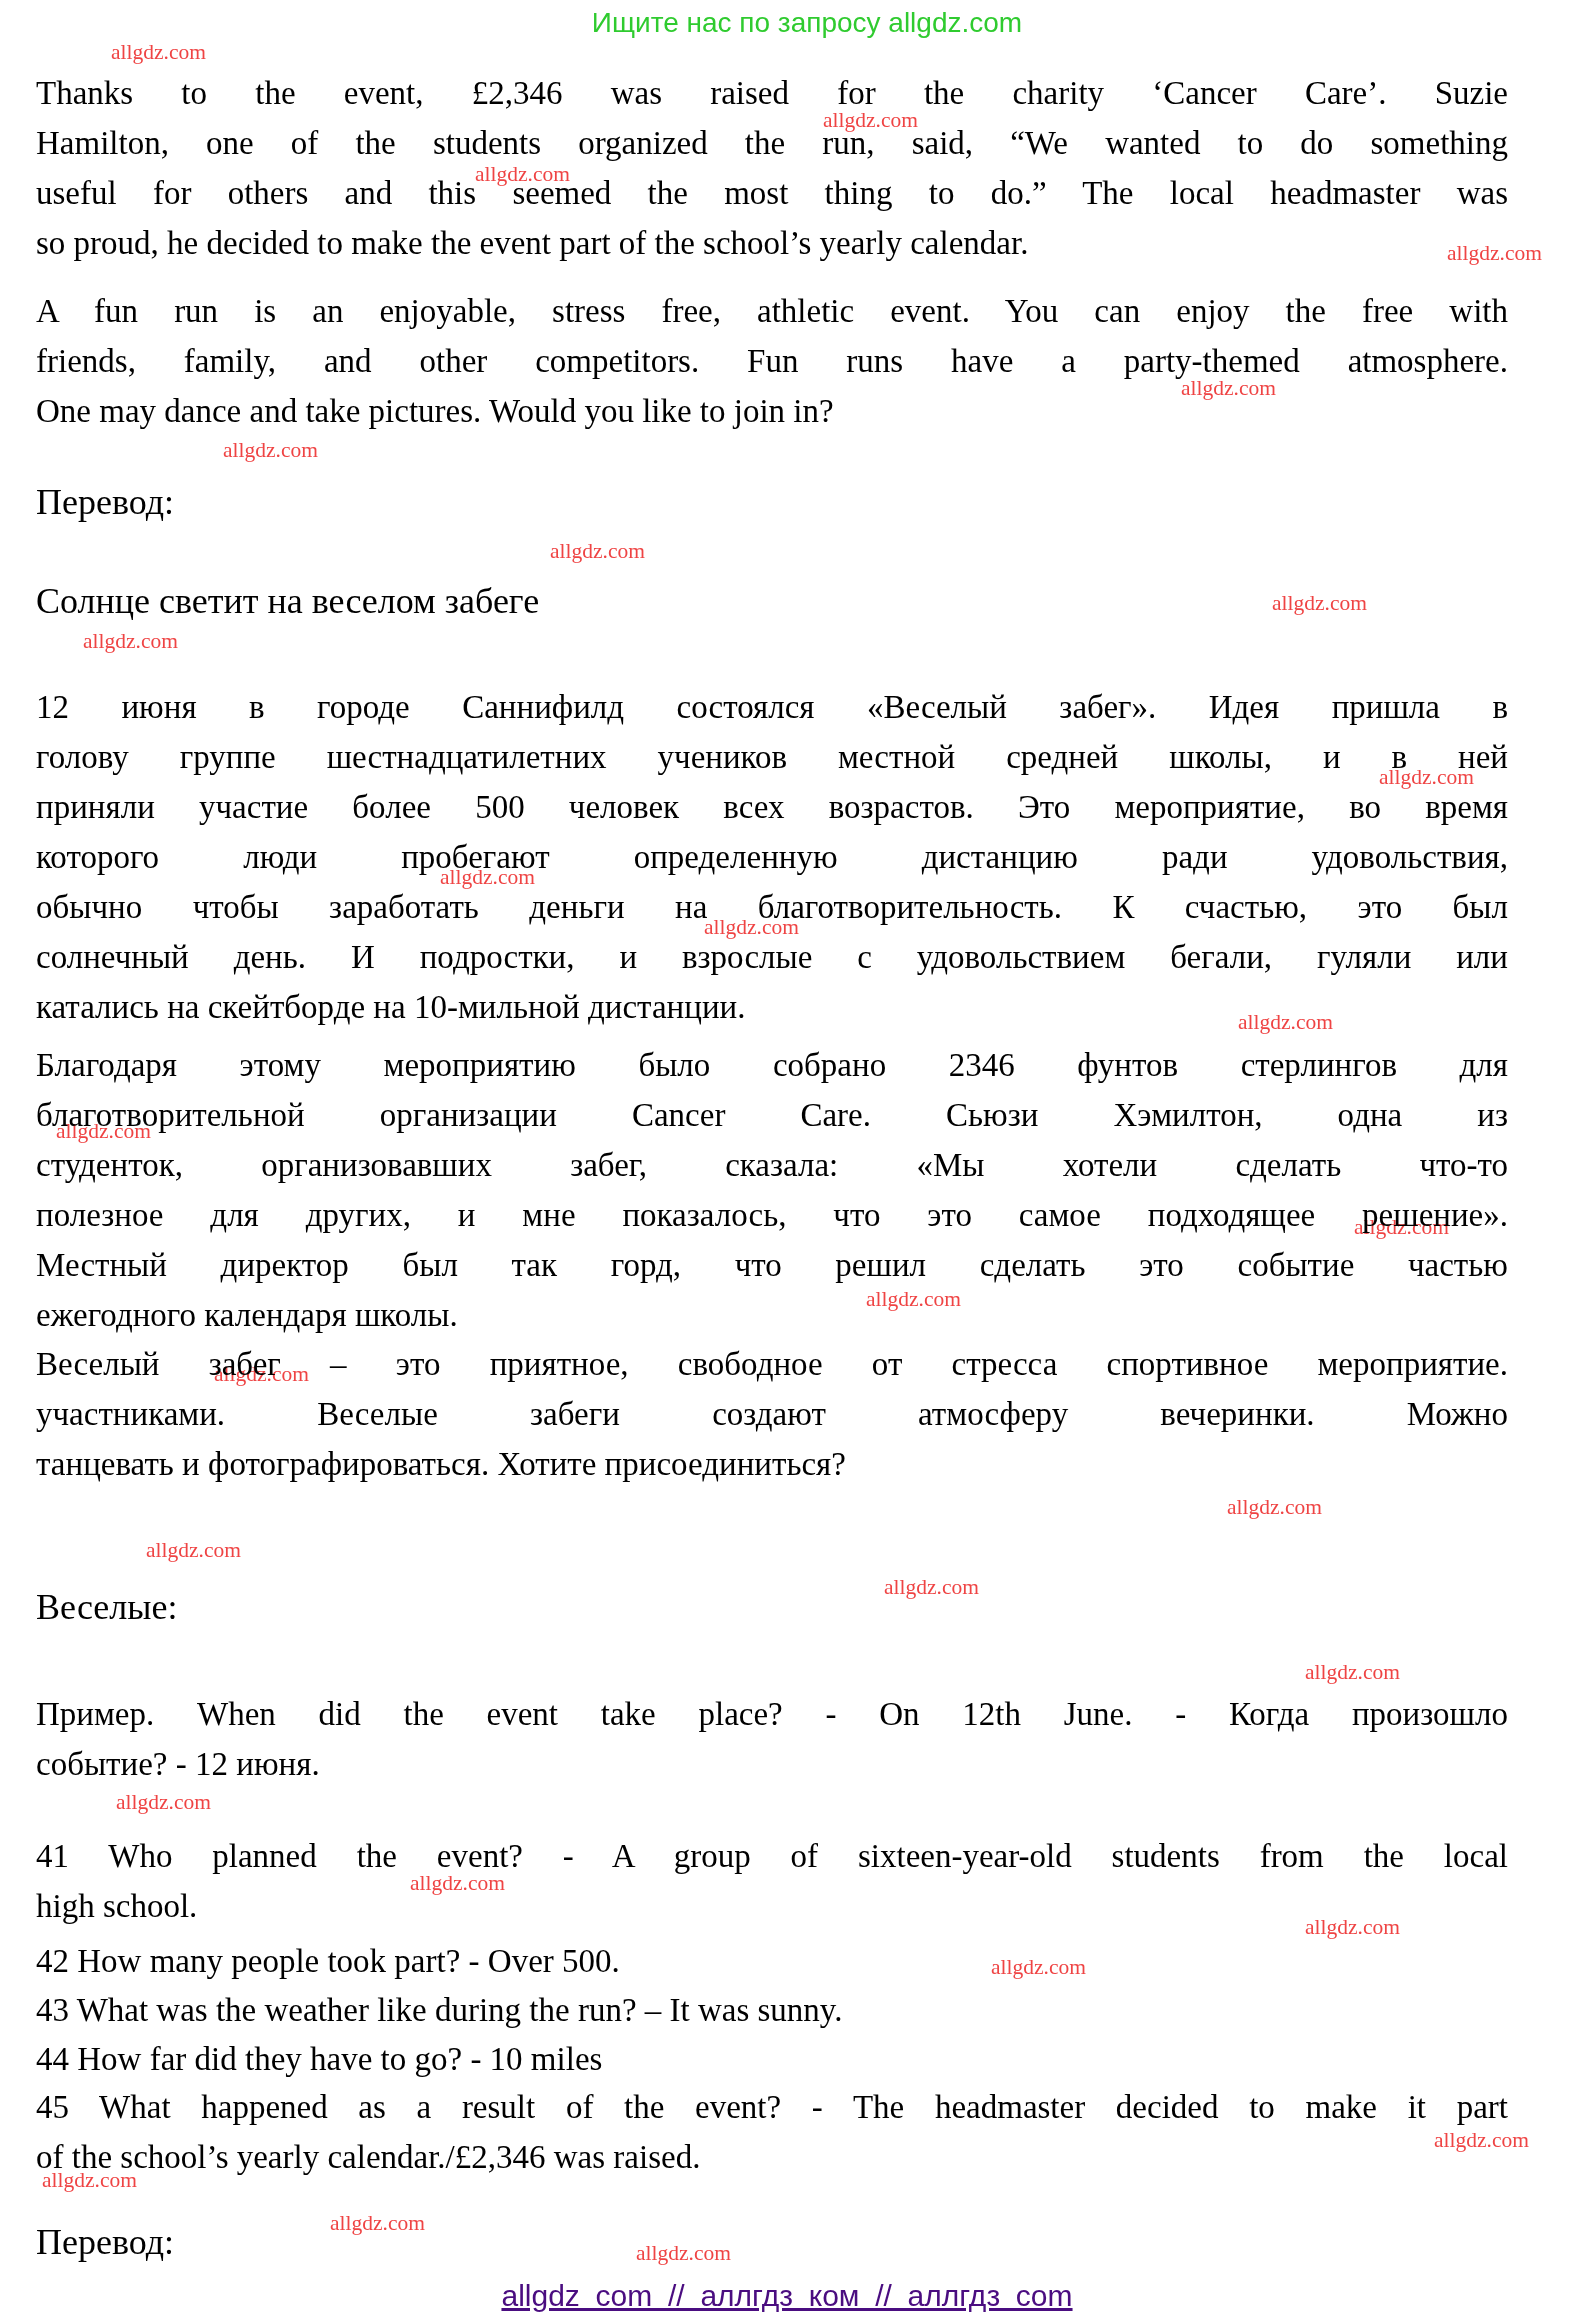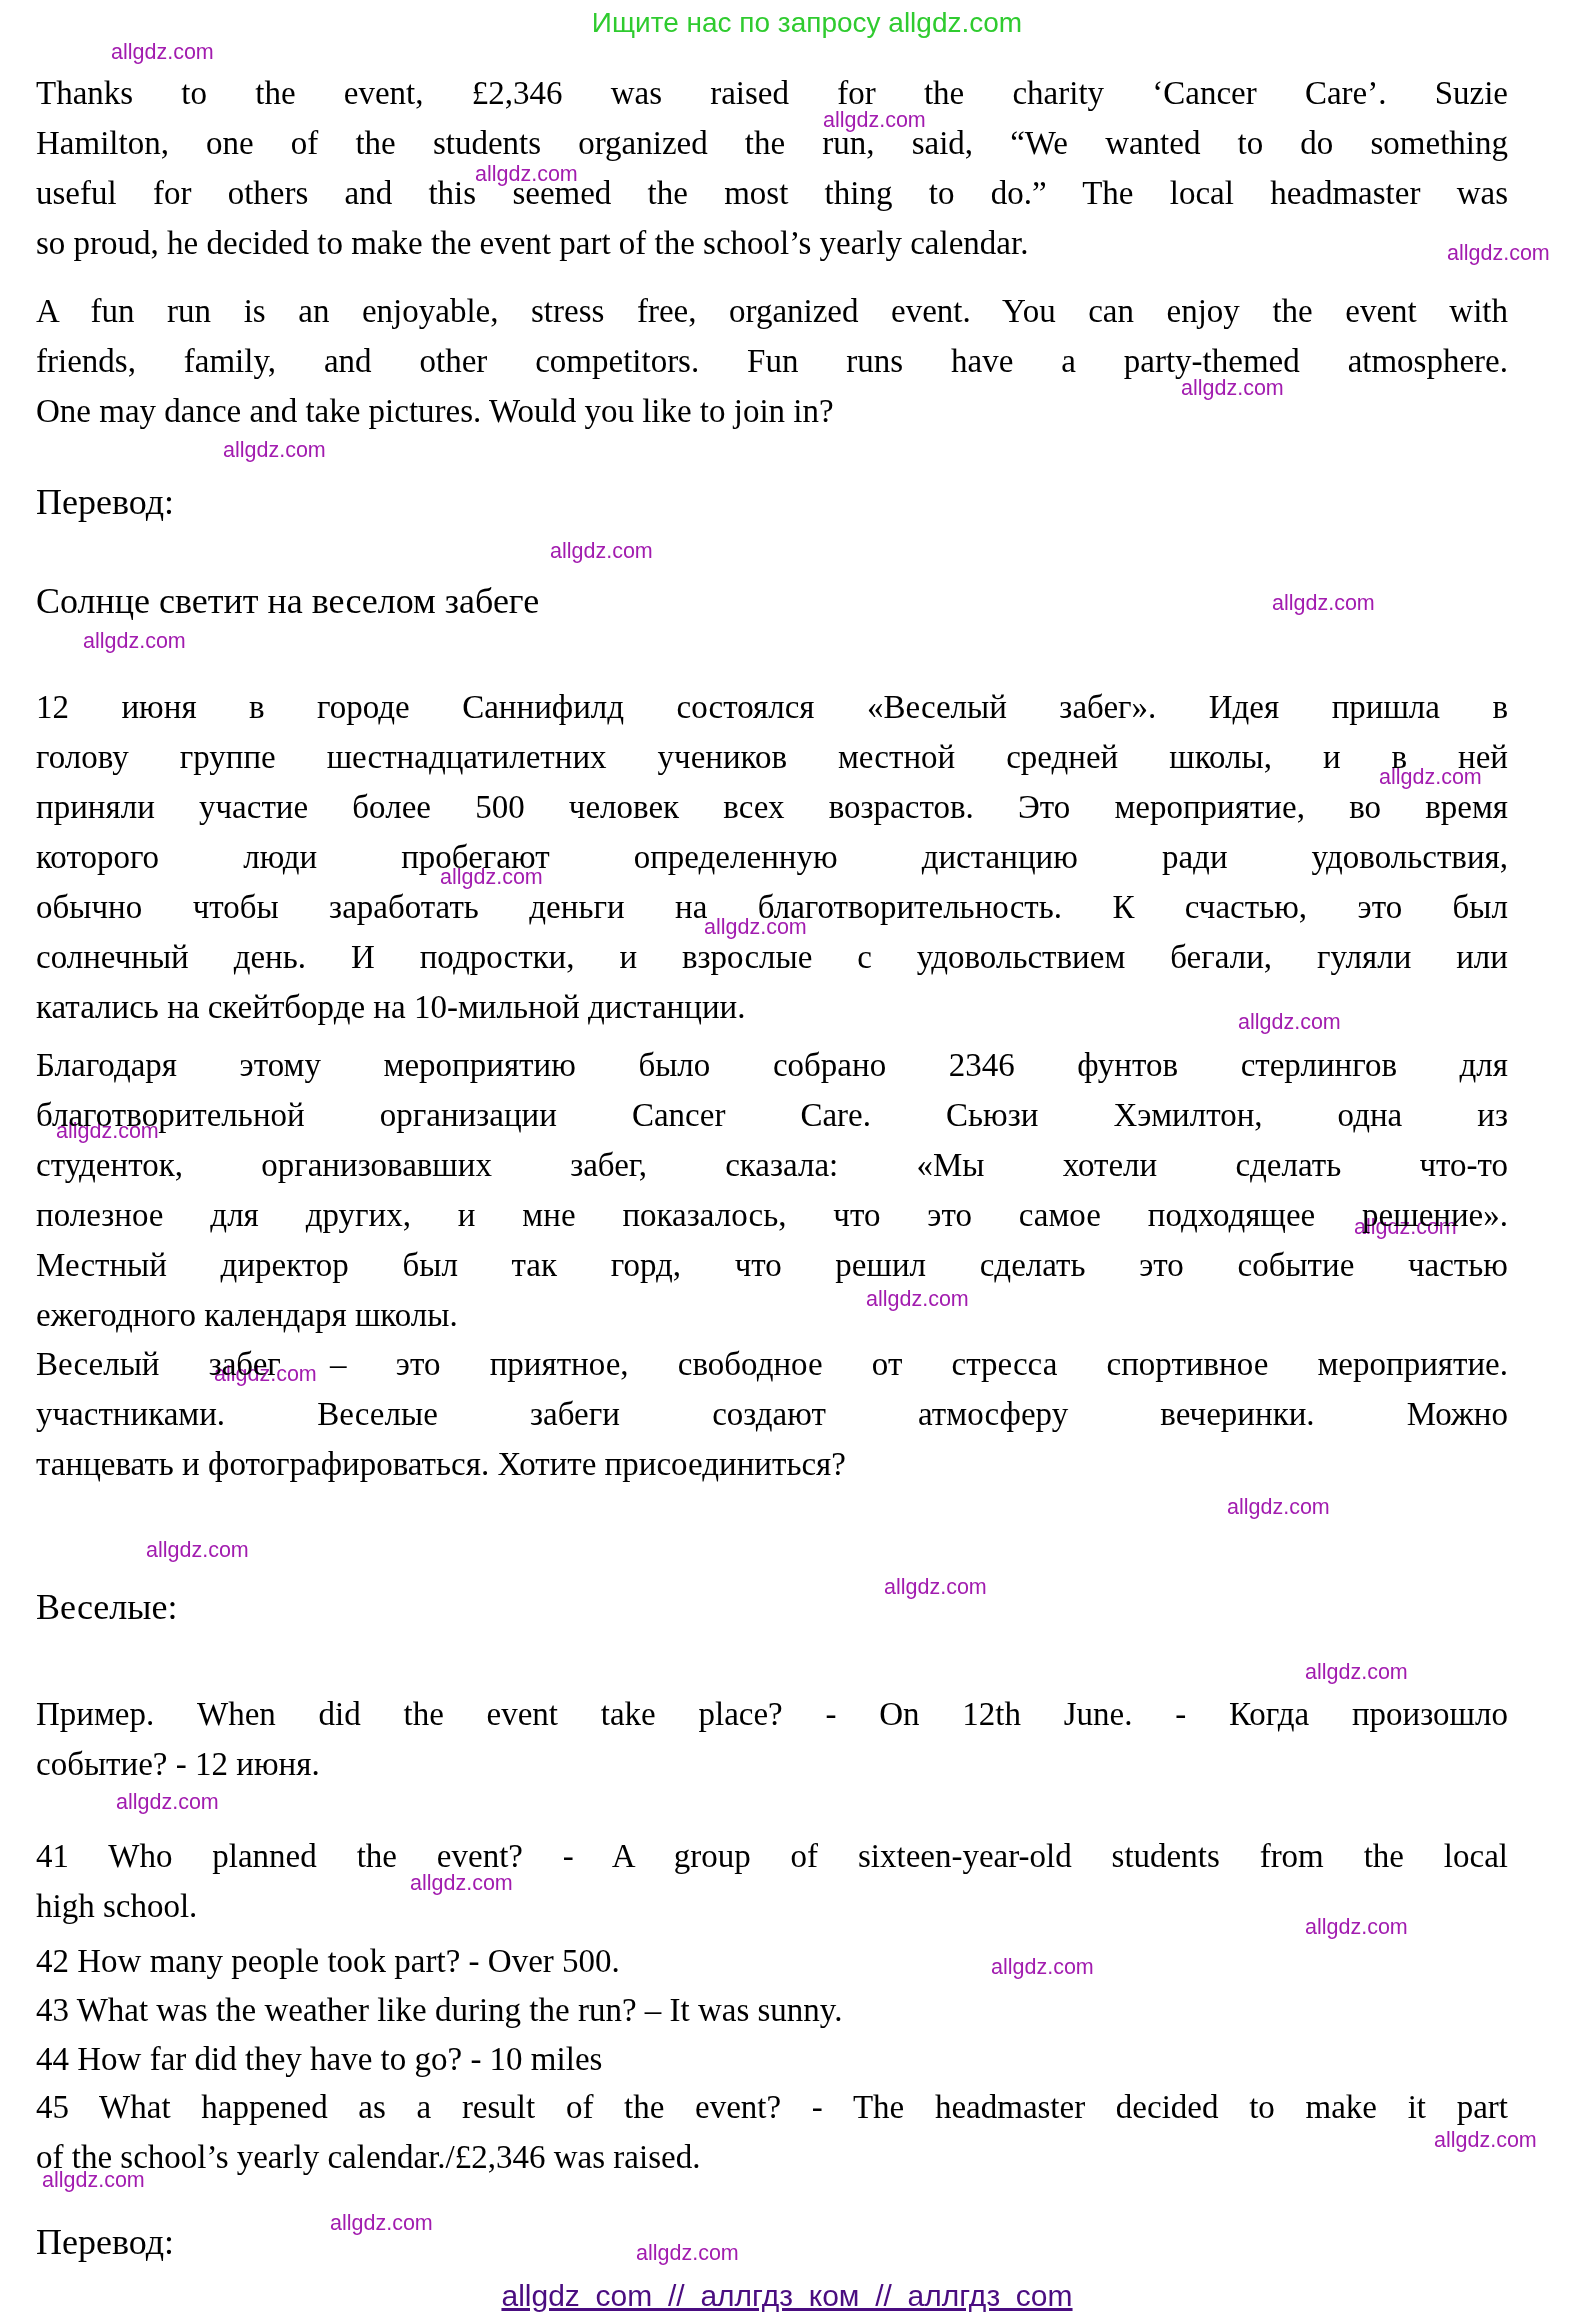--- a/index.html
+++ b/index.html
@@ -7,22 +7,22 @@
     position:relative; width:1574px; height:2319px; background:#ffffff;
     overflow:hidden; color:#000;
   }
   .promo-header {
     position:absolute; left:0; top:7.4px; width:100%; text-align:center;
     font-family:"Liberation Sans", sans-serif; font-size:28px; color:#2fcb2f;
     white-space:nowrap;
     padding-left:20px;
   }
   .wm {
-    position:absolute; font-family:Liberation Sans, sans-serif;
-    font-size:21.5px; color:#a21caf; white-space:nowrap;
+    position:absolute; font-family:Liberation Serif, serif;
+    font-size:21.5px; color:#ef4444; white-space:nowrap;
   }
   .block {
     position:absolute; left:36px; width:1472px;
     font-family:Liberation Serif, serif; font-size:33px; line-height:50px;
   }
   .ln { text-align:justify; text-align-last:justify; height:50px; }
   .ln.left { text-align:justify; text-align-last:left; }
   .heading {
     position:absolute; left:36px; font-family:"Liberation Serif", serif;
     font-size:36px; line-height:45px; white-space:nowrap;
@@ -71,21 +71,21 @@
   <span class="wm" style="left:636px;top:2241px">allgdz.com</span>
 
   <div class="block" style="top:68px">
     <div class="ln">Thanks to the event, £2,346 was raised for the charity ‘Cancer Care’. Suzie</div>
     <div class="ln">Hamilton, one of the students organized the run, said, “We wanted to do something</div>
     <div class="ln">useful for others and this seemed the most thing to do.” The local headmaster was</div>
     <div class="ln left">so proud, he decided to make the event part of the school’s yearly calendar.</div>
   </div>
 
   <div class="block" style="top:286px">
-    <div class="ln">A fun run is an enjoyable, stress free, organized event. You can enjoy the event with</div>
+    <div class="ln">A fun run is an enjoyable, stress free, athletic event. You can enjoy the free with</div>
     <div class="ln">friends, family, and other competitors. Fun runs have a party-themed atmosphere.</div>
     <div class="ln left">One may dance and take pictures. Would you like to join in?</div>
   </div>
 
   <div class="heading" style="top:480px">Перевод:</div>
 
   <div class="heading" style="top:579px">Солнце светит на веселом забеге</div>
 
   <div class="block" style="top:682px">
     <div class="ln">12 июня в городе Саннифилд состоялся «Веселый забег». Идея пришла в</div>

